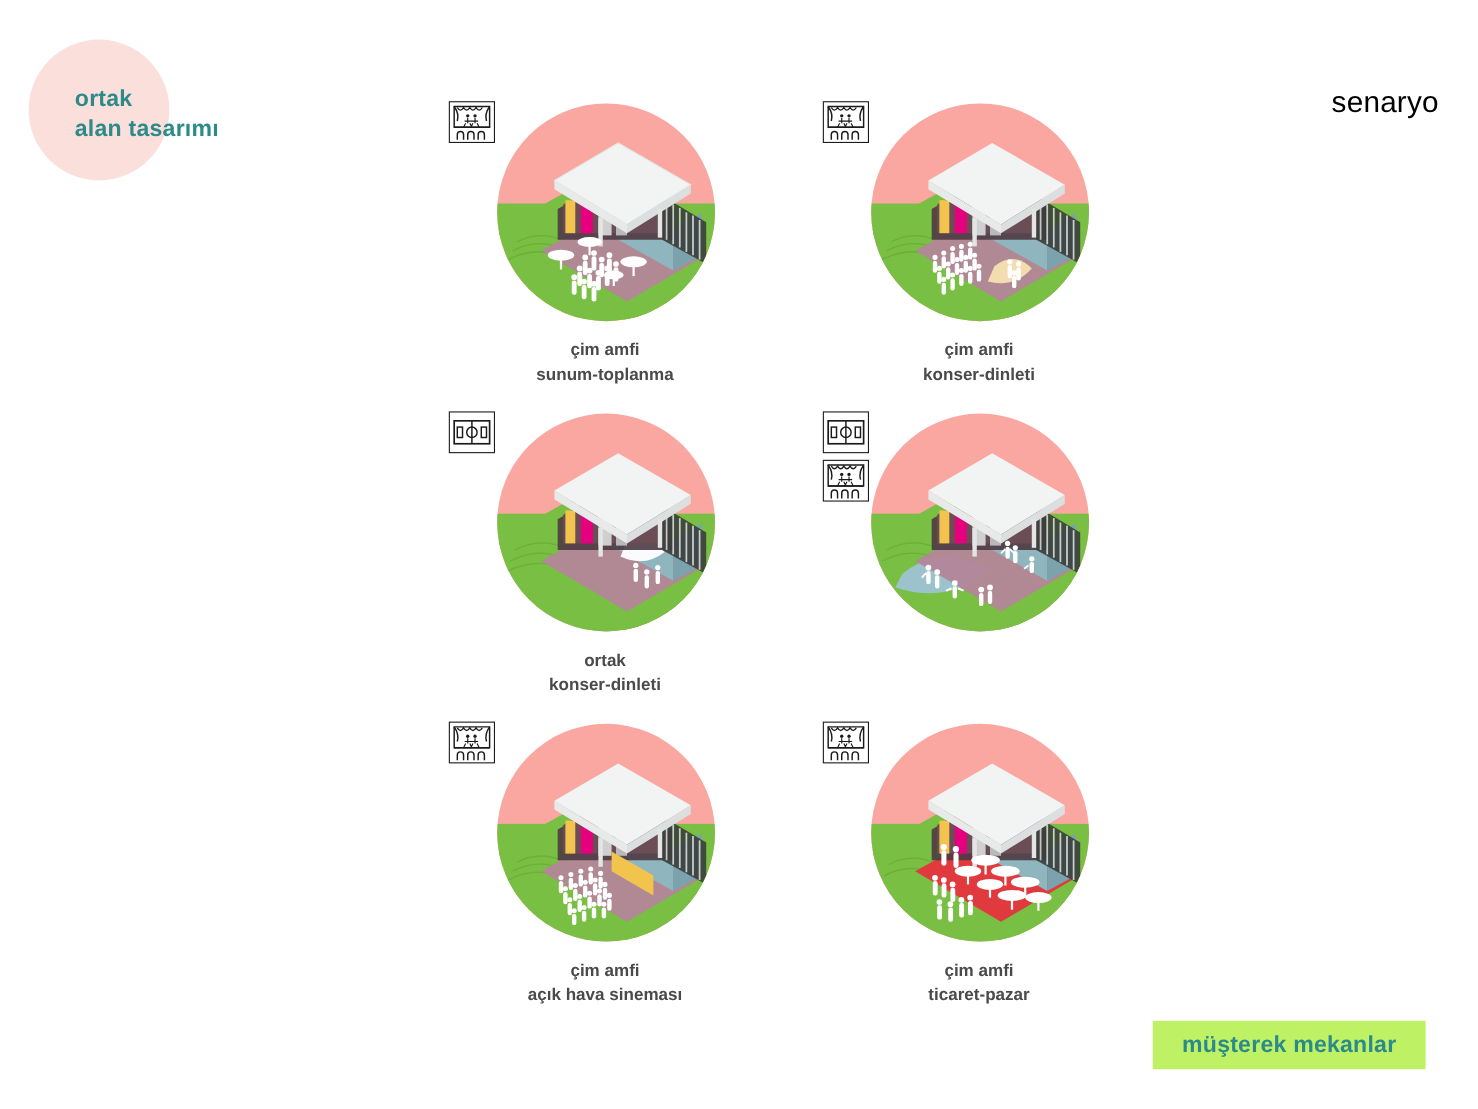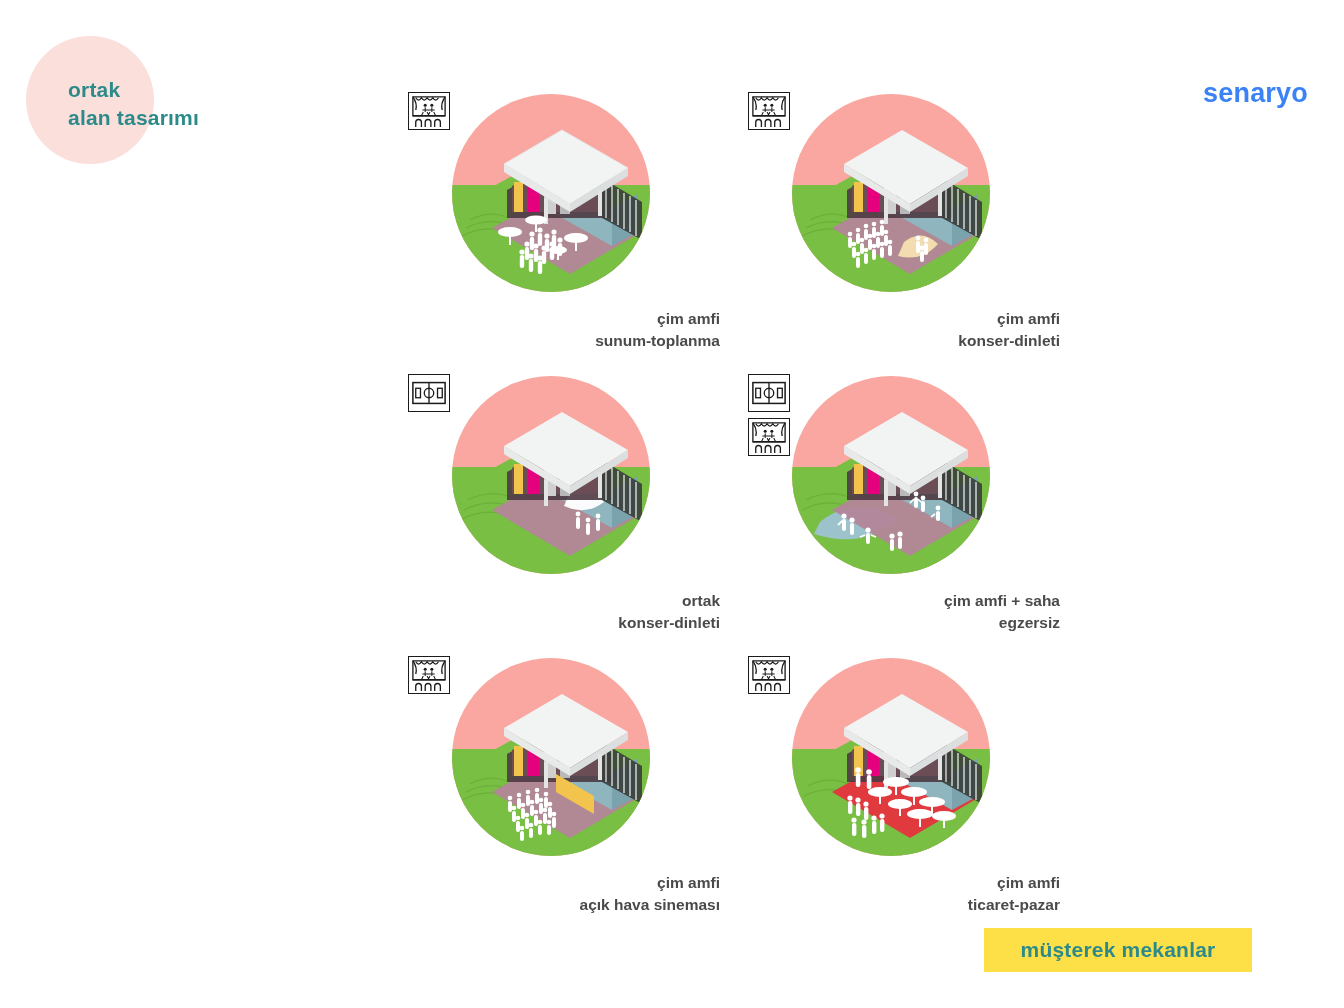--- a/index.html
+++ b/index.html
@@ -16,28 +16,28 @@
     background:#fbdfdb;
   }
   .page-title{
     position:absolute;left:68px;top:76px;
     font-size:21px;font-weight:bold;line-height:1.32;
     color:#2c8b8a;letter-spacing:.2px;
     white-space:pre-line;
   }
   .senaryo{
     position:absolute;right:36px;top:78px;
-    font-size:27px;font-weight:bold;
-    color:#3b82f6;letter-spacing:.2px;
+    font-size:27px;font-weight:normal;
+    color:#000000;letter-spacing:.2px;
   }
   
   .footer-badge{
-    position:absolute;left:984px;top:928px;
-    width:268px;height:44px;
-    background:#fde047;
+    position:absolute;left:1048px;top:928px;
+    width:248px;height:44px;
+    background:#bef264;
     display:flex;align-items:center;justify-content:center;
   }
   .footer-badge span{
     font-size:21px;font-weight:bold;color:#2c8b8a;letter-spacing:.2px;
   }
   
   .grid{
     position:absolute;left:380px;top:84px;
     width:680px;
   }
@@ -71,21 +71,21 @@
   }
   .circle .ground{
     position:absolute;left:-10%;top:46%;
     width:120%;height:60%;
     background:#79bf43;
   }
   .circle svg.scene{
     position:absolute;left:0;top:0;width:100%;height:100%;
   }
   .caption{
-    text-align:right;
+    text-align:center;
     font-size:15.5px;font-weight:bold;
     color:#4a4a4a;
     line-height:1.42;
     white-space:pre-line;
     margin-top:4px;
   }
   .row-2 .cell .art-wrap{height:220px;}
 </style>
 </head>
 <body>
@@ -534,22 +534,20 @@
                   <rect x="98" y="163" width="4" height="12" rx="2"></rect>
                 </g>
               <g>
                   <circle cx="108" cy="158" r="2.6"></circle>
                   <rect x="106" y="161" width="4" height="12" rx="2"></rect>
                 </g>
             </g>
           </svg>
         </div>
       </div>
-      <div class="caption">çim amfi + saha
-egzersiz</div>
     </div>
   </div>
 
   <div class="row">
 
     <div class="cell">
       <div class="art-wrap">
         <div class="icon-stack">
           <div class="pic-icon">
             <svg viewBox="0 0 42 38">

